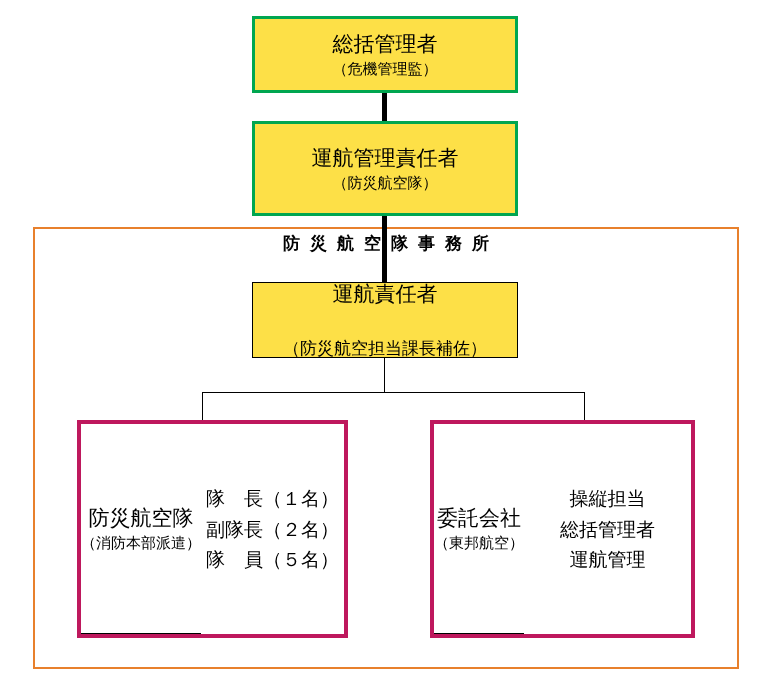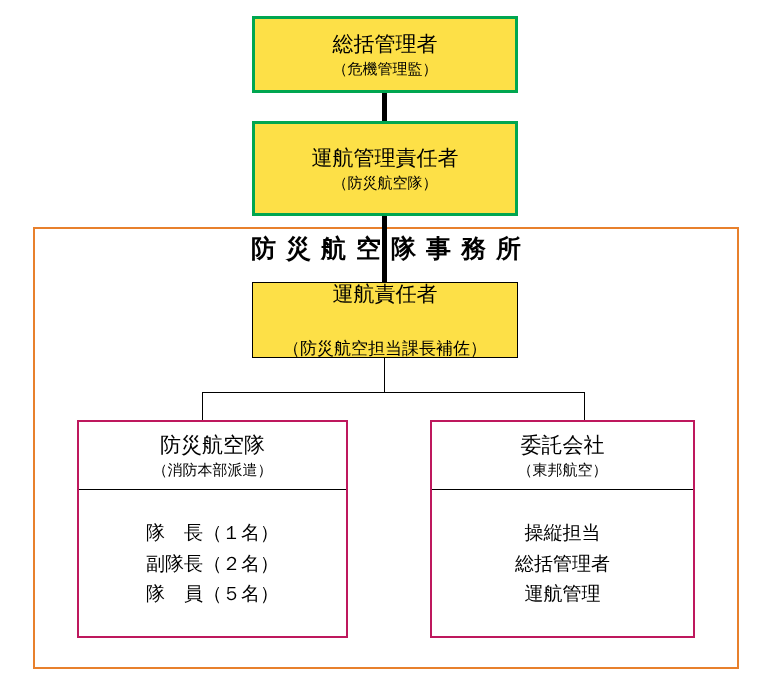--- a/index.html
+++ b/index.html
@@ -61,21 +61,21 @@
     border: 2px solid #e8802c;
     background: transparent;
     z-index: 1;
   }
   #office-title {
     position: absolute;
     left: 33px;
     top: 232px;
     width: 706px;
     text-align: center;
-    font-size: 25px;
+    font-size: 17px;
     font-weight: bold;
     letter-spacing: 10px;
     text-indent: 10px;
     z-index: 2;
     white-space: nowrap;
   }
   
   .conn {
     position: absolute;
     background: #000000;
@@ -87,25 +87,24 @@
   .conn-thin {
     width: 1px;
   }
   .conn-h {
     height: 1px;
   }
   
   .split-box {
     position: absolute;
     box-sizing: border-box;
-    border: 2px solid #be185d;
+    border: 4px solid #be185d;
     background: #ffffff;
     z-index: 3;
     display: flex;
-    flex-direction: column;
   }
   .split-head {
     box-sizing: border-box;
     border-bottom: 1px solid #000000;
     display: flex;
     flex-direction: column;
     align-items: center;
     justify-content: center;
     flex: 0 0 68px;
   }

